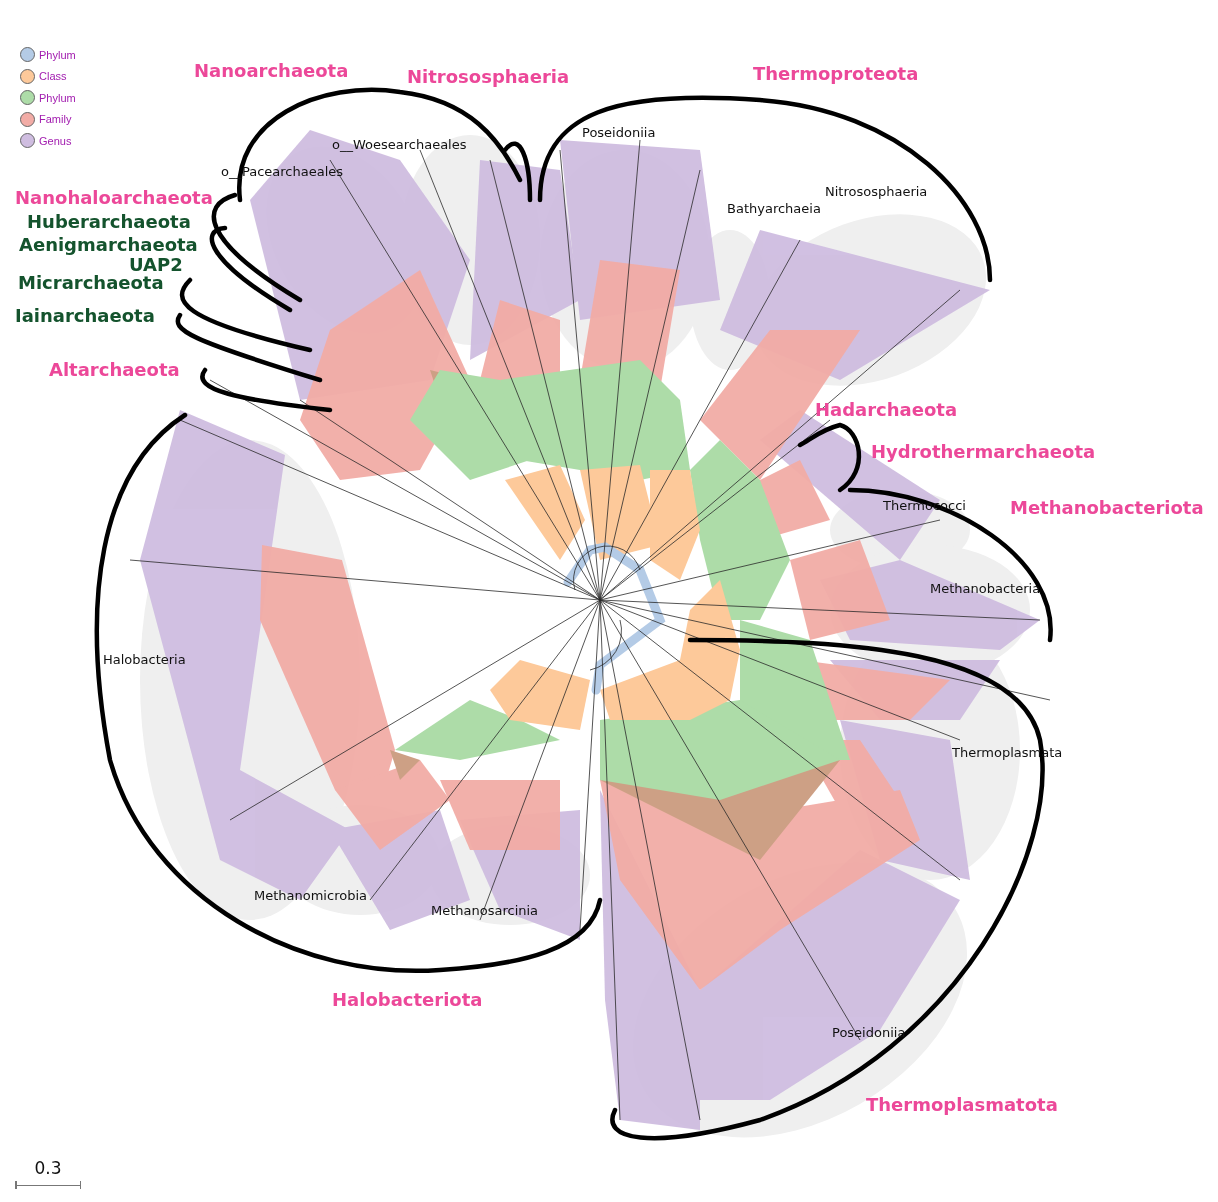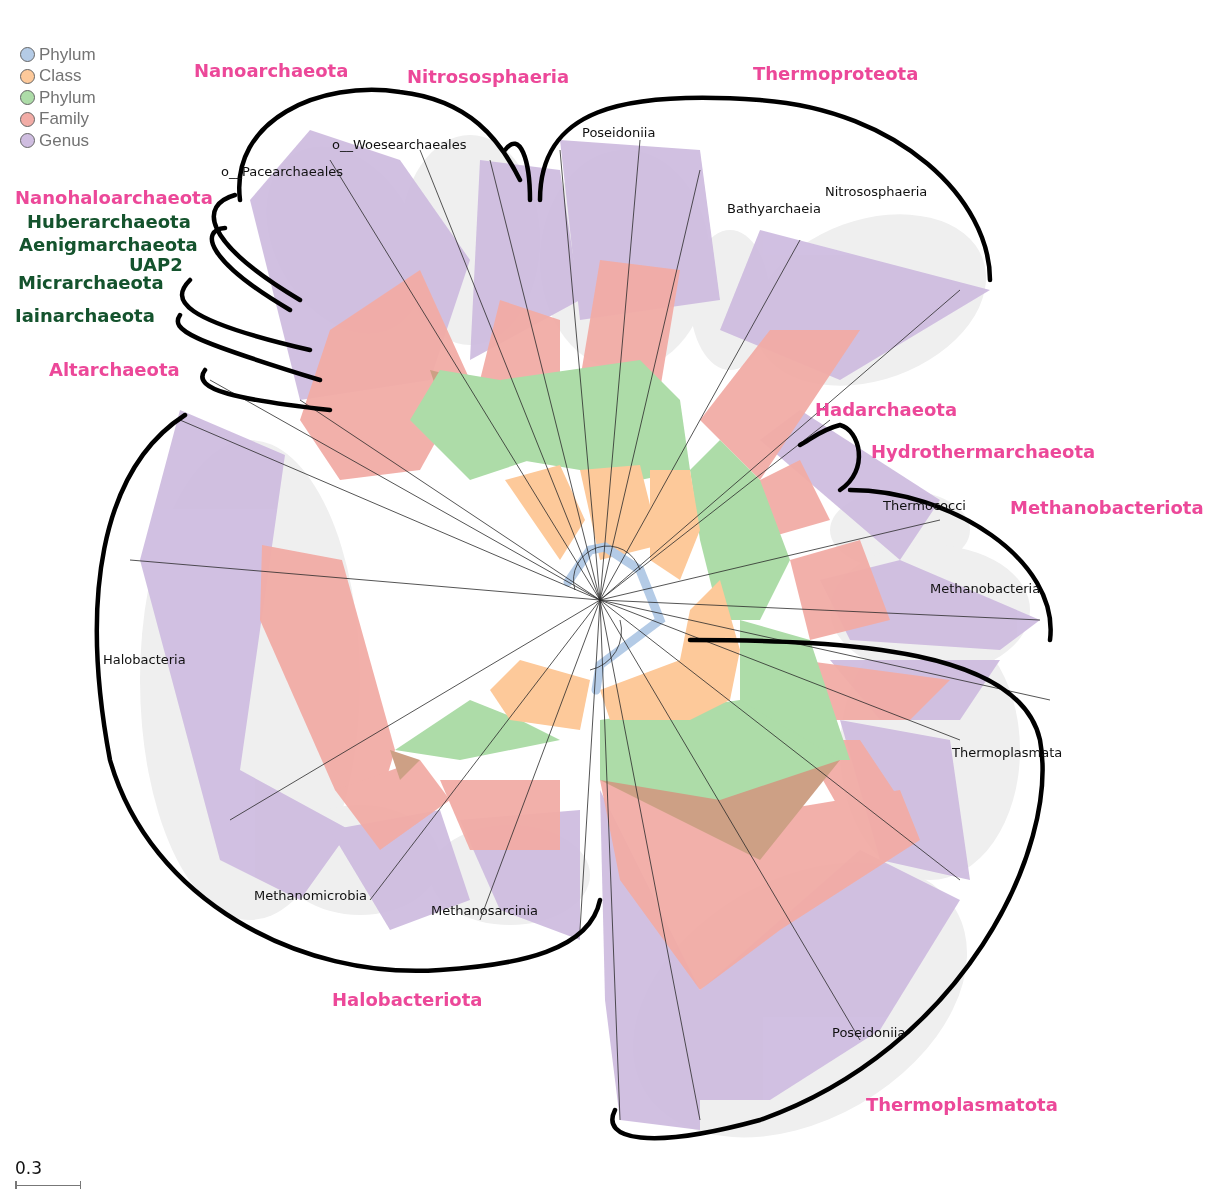--- a/index.html
+++ b/index.html
@@ -3,27 +3,27 @@
 <meta charset="utf-8">
 <style>
   html, body { margin: 0; padding: 0; background: #ffffff; }
   body { width: 1218px; height: 1202px; position: relative; overflow: hidden;
          font-family: "DejaVu Sans", sans-serif; }
   #tree-svg { position: absolute; left: 0; top: 0; }
   .legend { position: absolute; left: 20px; top: 44px; }
   .legend-item { display: flex; align-items: center; height: 21.5px; }
   .legend-swatch { width: 15px; height: 15px; border-radius: 50%; border: 1px solid #666;
                    box-sizing: border-box; margin-right: 4px; }
-  .legend-label { font-family: "Liberation Sans", sans-serif; font-size: 17px; color: #737373; }
+  .legend-label { font-family: "Liberation Sans", sans-serif; font-size: 11px; color: #a21caf; }
   .lbl { position: absolute; white-space: nowrap; }
   .phylum { font-family: "DejaVu Sans", sans-serif; font-weight: bold; font-size: 18px; color: #ec4899; }
   .phylum.faded { color: #14532d; }
   .clade { font-family: "DejaVu Sans", sans-serif; font-size: 13px; color: #111; }
   .scale { position: absolute; left: 15px; top: 1158px; width: 66px; }
-  .scale-label { font-family: "DejaVu Sans", sans-serif; font-size: 17px; color: #111; 
+  .scale-label { font-family: "DejaVu Sans", sans-serif; font-size: 17px; color: #111; text-align: center;
                  display: block; }
   .scale-bar { position: relative; height: 6px; border-bottom: 1.5px solid #777; margin-top: 1px; }
   .scale-bar::before, .scale-bar::after { content: ""; position: absolute; bottom: -4px; width: 1.5px;
                  height: 8px; background: #777; }
   .scale-bar::before { left: 0; } .scale-bar::after { right: 0; }
 </style>
 </head>
 <body>
 
 <svg id="tree-svg" width="1218" height="1202" viewBox="0 0 1218 1202" xmlns="http://www.w3.org/2000/svg">

